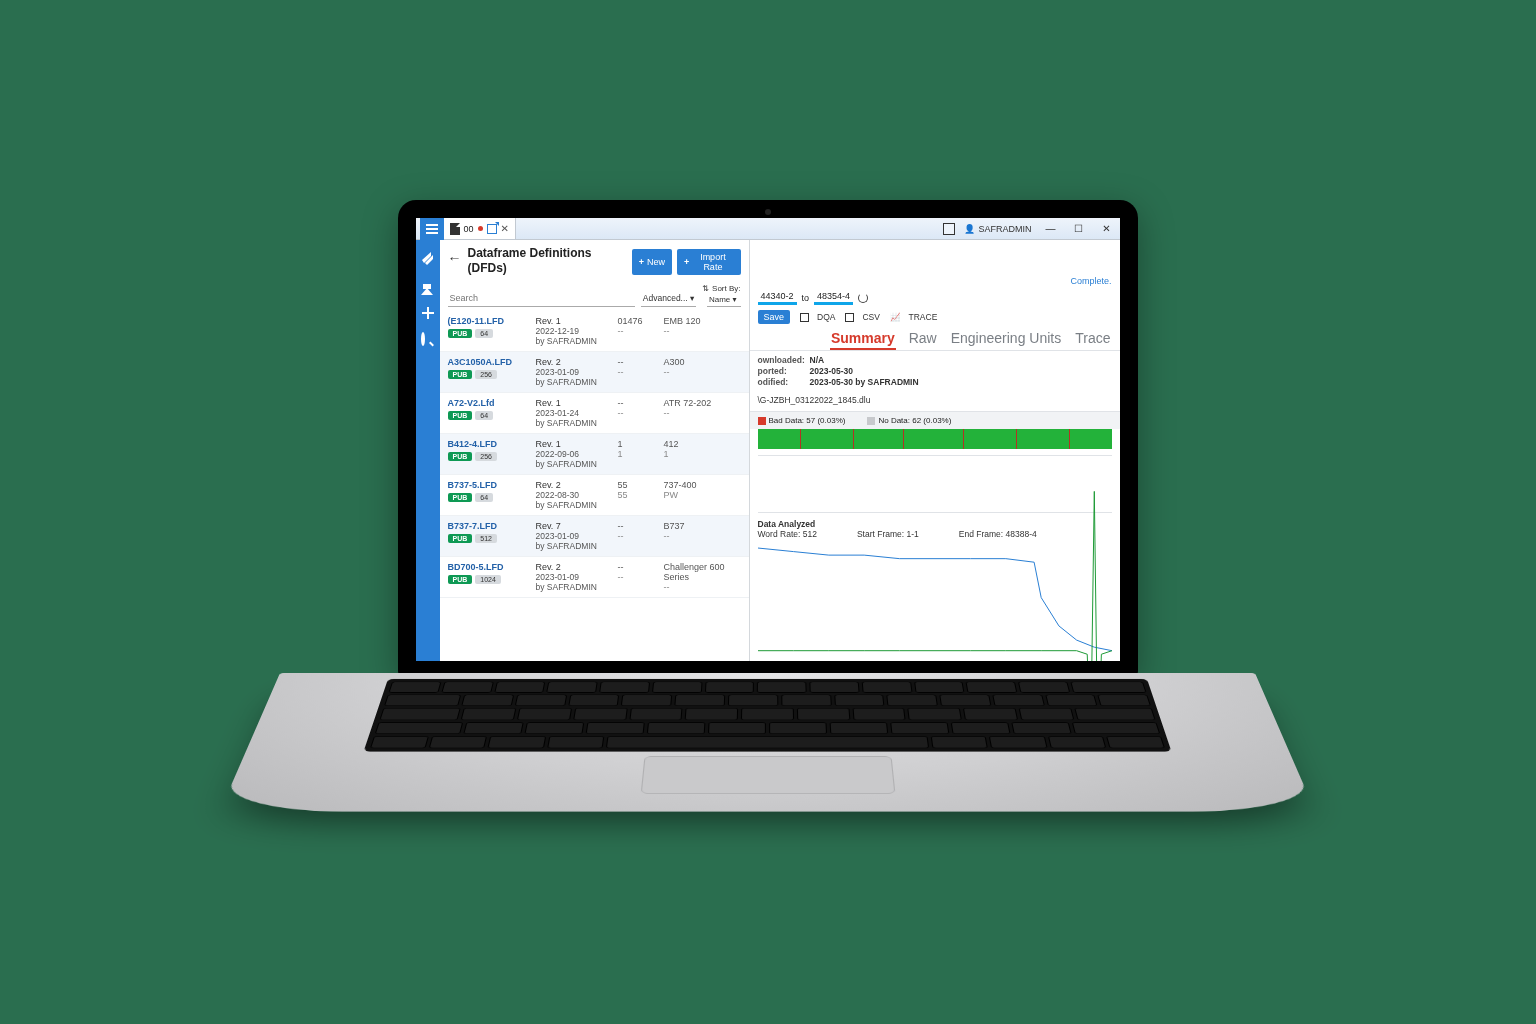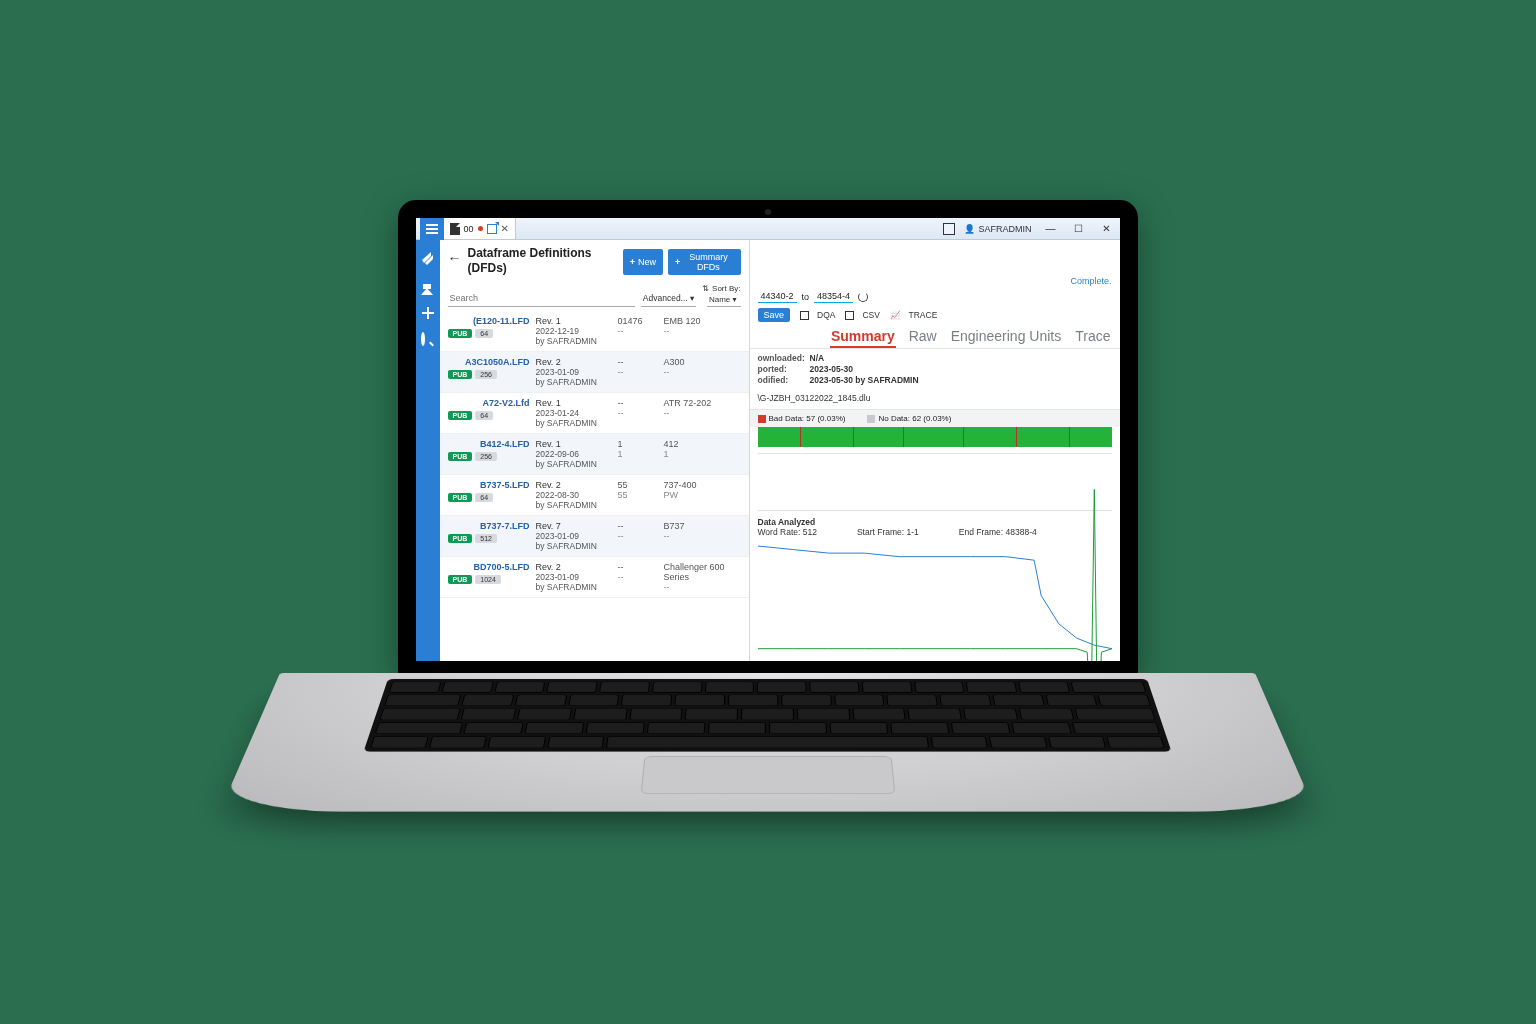--- a/index.html
+++ b/index.html
@@ -112,38 +112,38 @@
   .adv-link { font-size:8.5px; color:#333; border-bottom:1px solid #aaa; padding:0 2px 3px 2px; cursor:pointer;}
   .adv-link::after{content:" ▾";}
   .sort-col { display:flex; flex-direction:column; align-items:flex-end; gap:2px; font-size:8px; color:#333;}
   .sort-col .lbl{display:flex;align-items:center;gap:3px;}
   .sort-val{border-bottom:1px solid #aaa; padding:0 4px 2px 2px; cursor:pointer;}
   .sort-val::after{content:" ▾";}
 
   .list { flex:1; overflow:auto;}
   .row { display:flex; padding:5px 8px; gap:6px; border-bottom:1px solid #eef1f4;}
   .row.alt { background:#f2f6fb;}
-  .c1 { width:82px;text-align:right;}
+  .c1 { width:82px;}
   .c2 { width:76px;}
   .c3 { width:40px; color:#555;}
   .c4 { flex:1; color:#555;}
   .fname { color:#2361a8; font-size:9px; font-weight:600; cursor:pointer;}
   .badges { display:flex; gap:3px; margin-top:3px;}
   .pub { background:#0e9954; color:#fff; font-size:7px; font-weight:600; padding:1px 5px; border-radius:2px;}
   .cnt { background:#d6dade; color:#333; font-size:7px; padding:1px 5px; border-radius:2px;}
   .rev { font-size:9px; color:#333;}
   .dt { font-size:8.5px; color:#555;}
   .by { font-size:8.5px; color:#555;}
   .dash{color:#888;}
 
   
   .right-panel { flex:1; display:flex; flex-direction:column; min-width:0;margin-top:34px;}
   .rp-status { text-align:right; color:#2a7fd4; font-size:9px; padding:2px 8px;}
   .rp-range { display:flex; align-items:center; gap:5px; padding:2px 8px;}
-  .rng { border-bottom:1px solid #0ea5e9; padding:1px 3px;}
+  .rng { border-bottom:3px solid #0ea5e9; padding:1px 3px;}
   .refresh{width:10px;height:10px;border:1.5px solid #444;border-radius:50%;border-top-color:transparent;position:relative;cursor:pointer;}
   .rp-tools { display:flex; align-items:center; gap:10px; padding:3px 8px 0 8px;}
   .save-btn { background:#2a7fd4; color:#fff; padding:2px 6px; border-radius:2px; font-size:9px; cursor:pointer;}
   .tool { display:flex; align-items:center; gap:8px; font-size:8.5px; color:#333; cursor:pointer;}
   .ico-sq{width:9px;height:9px;border:1px solid #333;display:inline-block;}
   .rp-tabs { display:flex; gap:12px; padding:4px 8px 0 8px; justify-content:flex-end; border-bottom:1px solid #e0e3e7;}
   .rtab { font-size:14px; color:#7a7f85; padding:2px 1px; cursor:pointer;}
   .rtab.active { color:#d63a2b; font-weight:600; border-bottom:2px solid #d63a2b;}
   .meta { padding:4px 8px; font-size:8.5px; color:#333;font-weight:bold;}
   .meta div{display:flex; gap:4px; margin-bottom:1px;}
@@ -208,21 +208,21 @@
 
         <div class="left-panel">
           <div class="lp-header">
             <span class="back-arrow">←</span>
             <div class="lp-title">Dataframe Definitions (DFDs)</div>
             <div class="lp-actions">
               <button class="btn">
                   <span>New</span>
                 </button>
               <button class="btn">
-                  <span>Summary DFDs</span>
+                  <span>Import Rate</span>
                 </button>
             </div>
           </div>
           <div class="lp-toolbar">
             <input class="search-input" placeholder="Search" style="">
             <span class="adv-link">Advanced...</span>
             <div class="sort-col">
               <span class="lbl">
                   <span>⇅</span>
                   <span>Sort By:</span>

